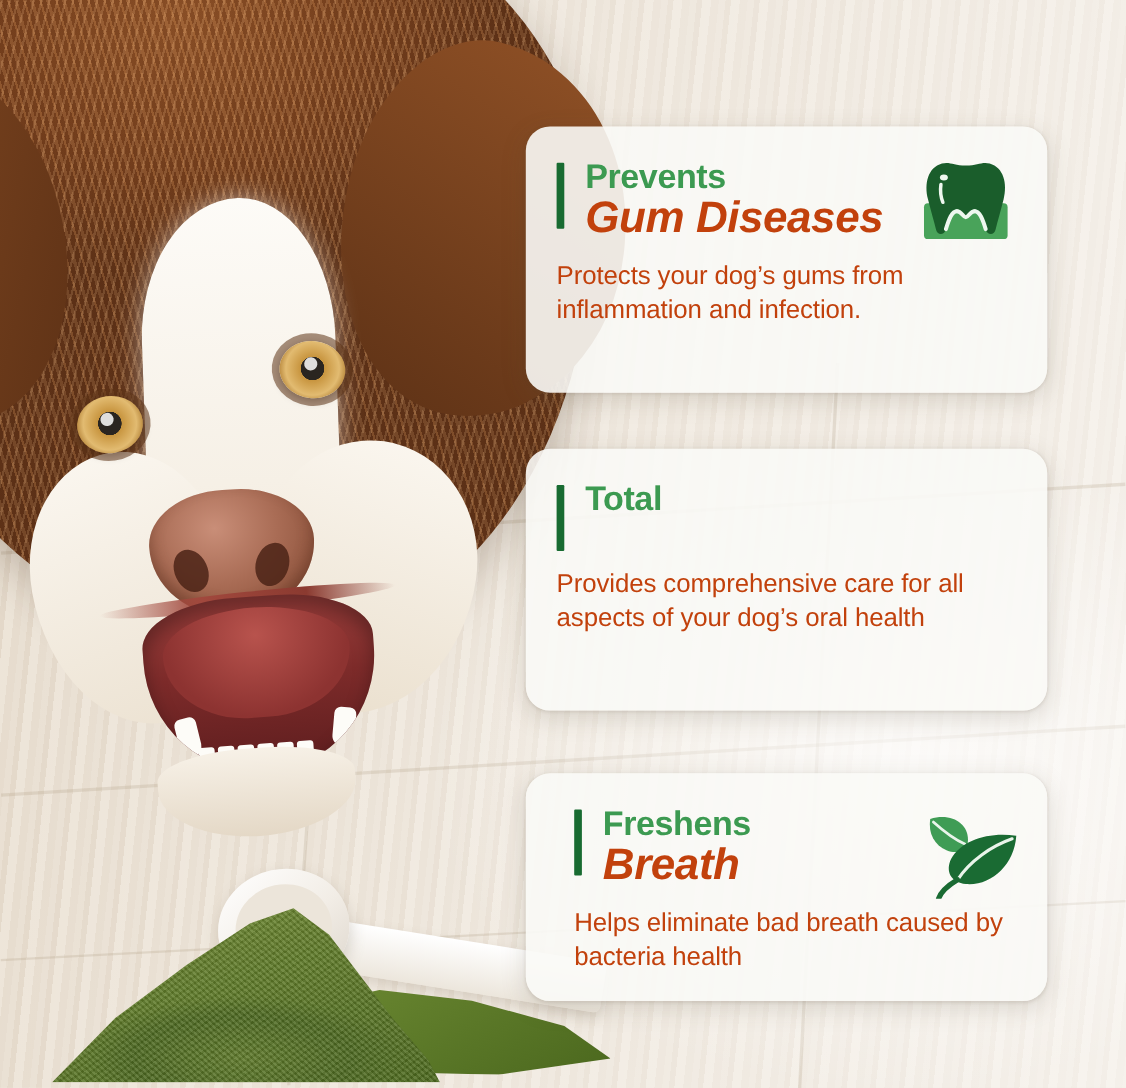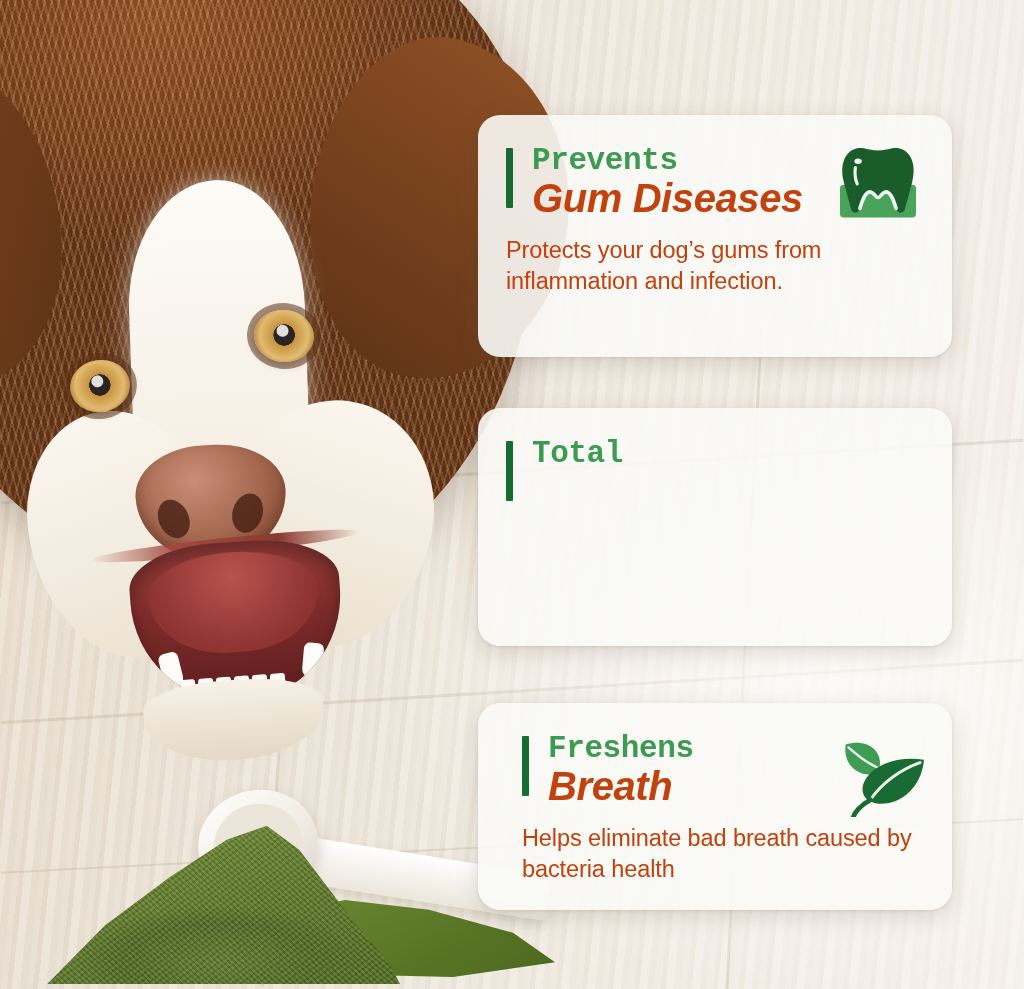--- a/index.html
+++ b/index.html
@@ -246,21 +246,21 @@
   #card-3 { top: 703px; height: 207px; padding-left: 44px; }
 
   .card-head { display: flex; align-items: flex-start; }
   .accent-bar {
     width: 7px; height: 60px; background: #186b31;
     border-radius: 1px; flex: 0 0 auto; margin-top: 3px;
   }
   .titles { margin-left: 19px; flex: 1 1 auto; }
   .title-1 {
     font-size: 31px; font-weight: 700; letter-spacing: -0.4px;
-    color: #3c9a51; line-height: 1.02; margin: 0; font-family: Liberation Mono, monospace;
+    color: #3c9a51; line-height: 1.02; margin: 0;
   }
   .title-2 {
     font-size: 40px; font-weight: 700; letter-spacing: -0.4px;
     color: #c2410c; line-height: 1.08; margin: 0; font-style: italic;
   }
   .icon-slot { flex: 0 0 auto; width: 92px; height: 76px; position: relative; }
   .desc {
     margin: 14px 0 0 0;
     font-size: 23.5px;
     line-height: 1.34;
@@ -345,20 +345,21 @@
     <p class="desc">Protects your dog’s gums from inflammation and infection.</p>
   </div>
 
   <div class="card" id="card-2">
     <div class="card-head">
       <div class="accent-bar"></div>
       <div class="titles">
         <div class="title-1">Total</div>
       </div>
     </div>
+    <p class="desc">Provides comprehensive care for all aspects of your dog’s oral health</p>
   </div>
 
   <div class="card" id="card-3">
     <div class="card-head">
       <div class="accent-bar"></div>
       <div class="titles">
         <div class="title-1">Freshens</div>
         <div class="title-2">Breath</div>
       </div>
       <div class="icon-slot">

